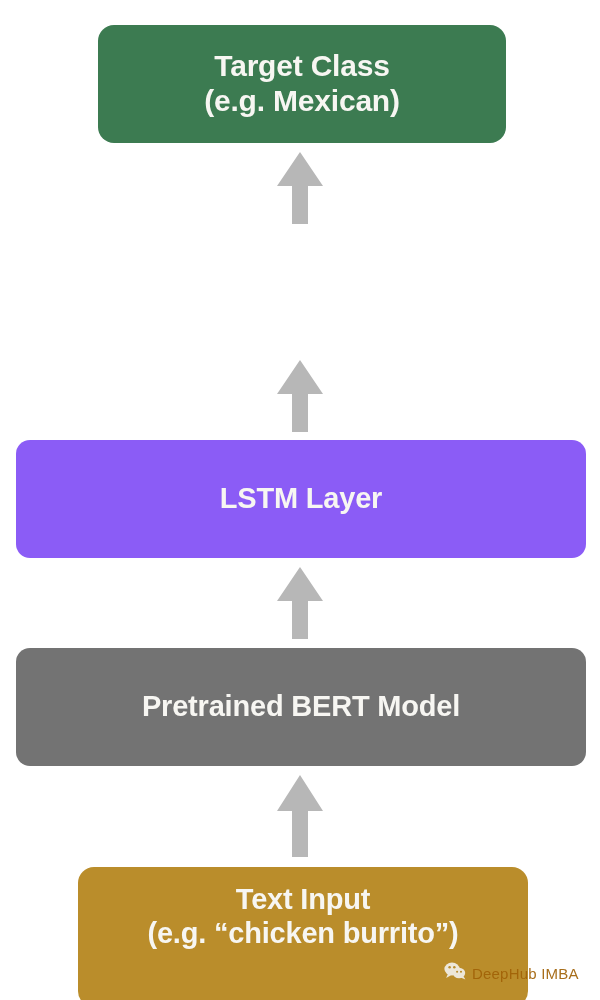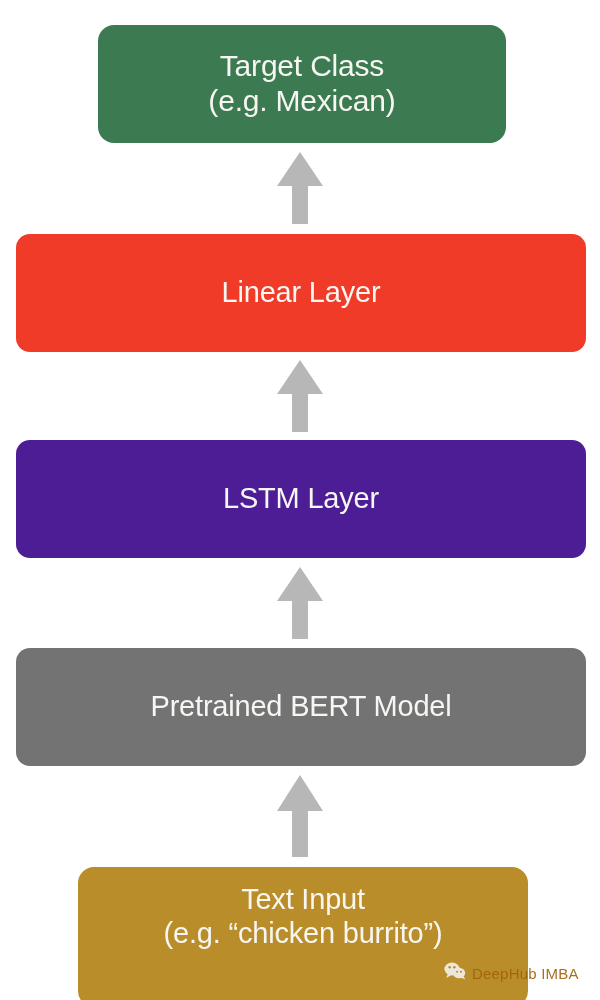--- a/index.html
+++ b/index.html
@@ -25,21 +25,21 @@
   }
 
   .node {
     position: absolute;
     border-radius: 14px;
     display: flex;
     align-items: center;
     justify-content: center;
     text-align: center;
     color: #f7f6f2;
-    font-weight: normal;
+    font-weight: bold;
     letter-spacing: -0.2px;
     line-height: 1.16;
     box-sizing: border-box;
     padding: 0 27px;
   }
 
   .node .label {
     display: block;
     white-space: pre-line;
   }
@@ -62,21 +62,21 @@
     height: 118px;
     background: #ef3b28;
     font-size: 29px;
   }
 
   #node-lstm {
     left: 16px;
     top: 440px;
     width: 570px;
     height: 118px;
-    background: #4c1d95;
+    background: #8b5cf6;
     font-size: 29px;
   }
 
   #node-bert {
     left: 16px;
     top: 648px;
     width: 570px;
     height: 118px;
     background: #737373;
     font-size: 29px;
@@ -134,23 +134,20 @@
     <span class="label">Target Class
 (e.g. Mexican)</span>
   </div>
 
   <div class="arrow" id="arrow-1">
     <svg viewBox="0 0 46 72" preserveAspectRatio="none" aria-hidden="true">
       <polygon points="23,0 46,34 31,34 31,72 15,72 15,34 0,34" fill="#b7b7b7"></polygon>
     </svg>
   </div>
 
-  <div class="node" id="node-linear">
-    <span class="label">Linear Layer</span>
-  </div>
 
   <div class="arrow" id="arrow-2">
     <svg viewBox="0 0 46 72" preserveAspectRatio="none" aria-hidden="true">
       <polygon points="23,0 46,34 31,34 31,72 15,72 15,34 0,34" fill="#b7b7b7"></polygon>
     </svg>
   </div>
 
   <div class="node" id="node-lstm">
     <span class="label">LSTM Layer</span>
   </div>

